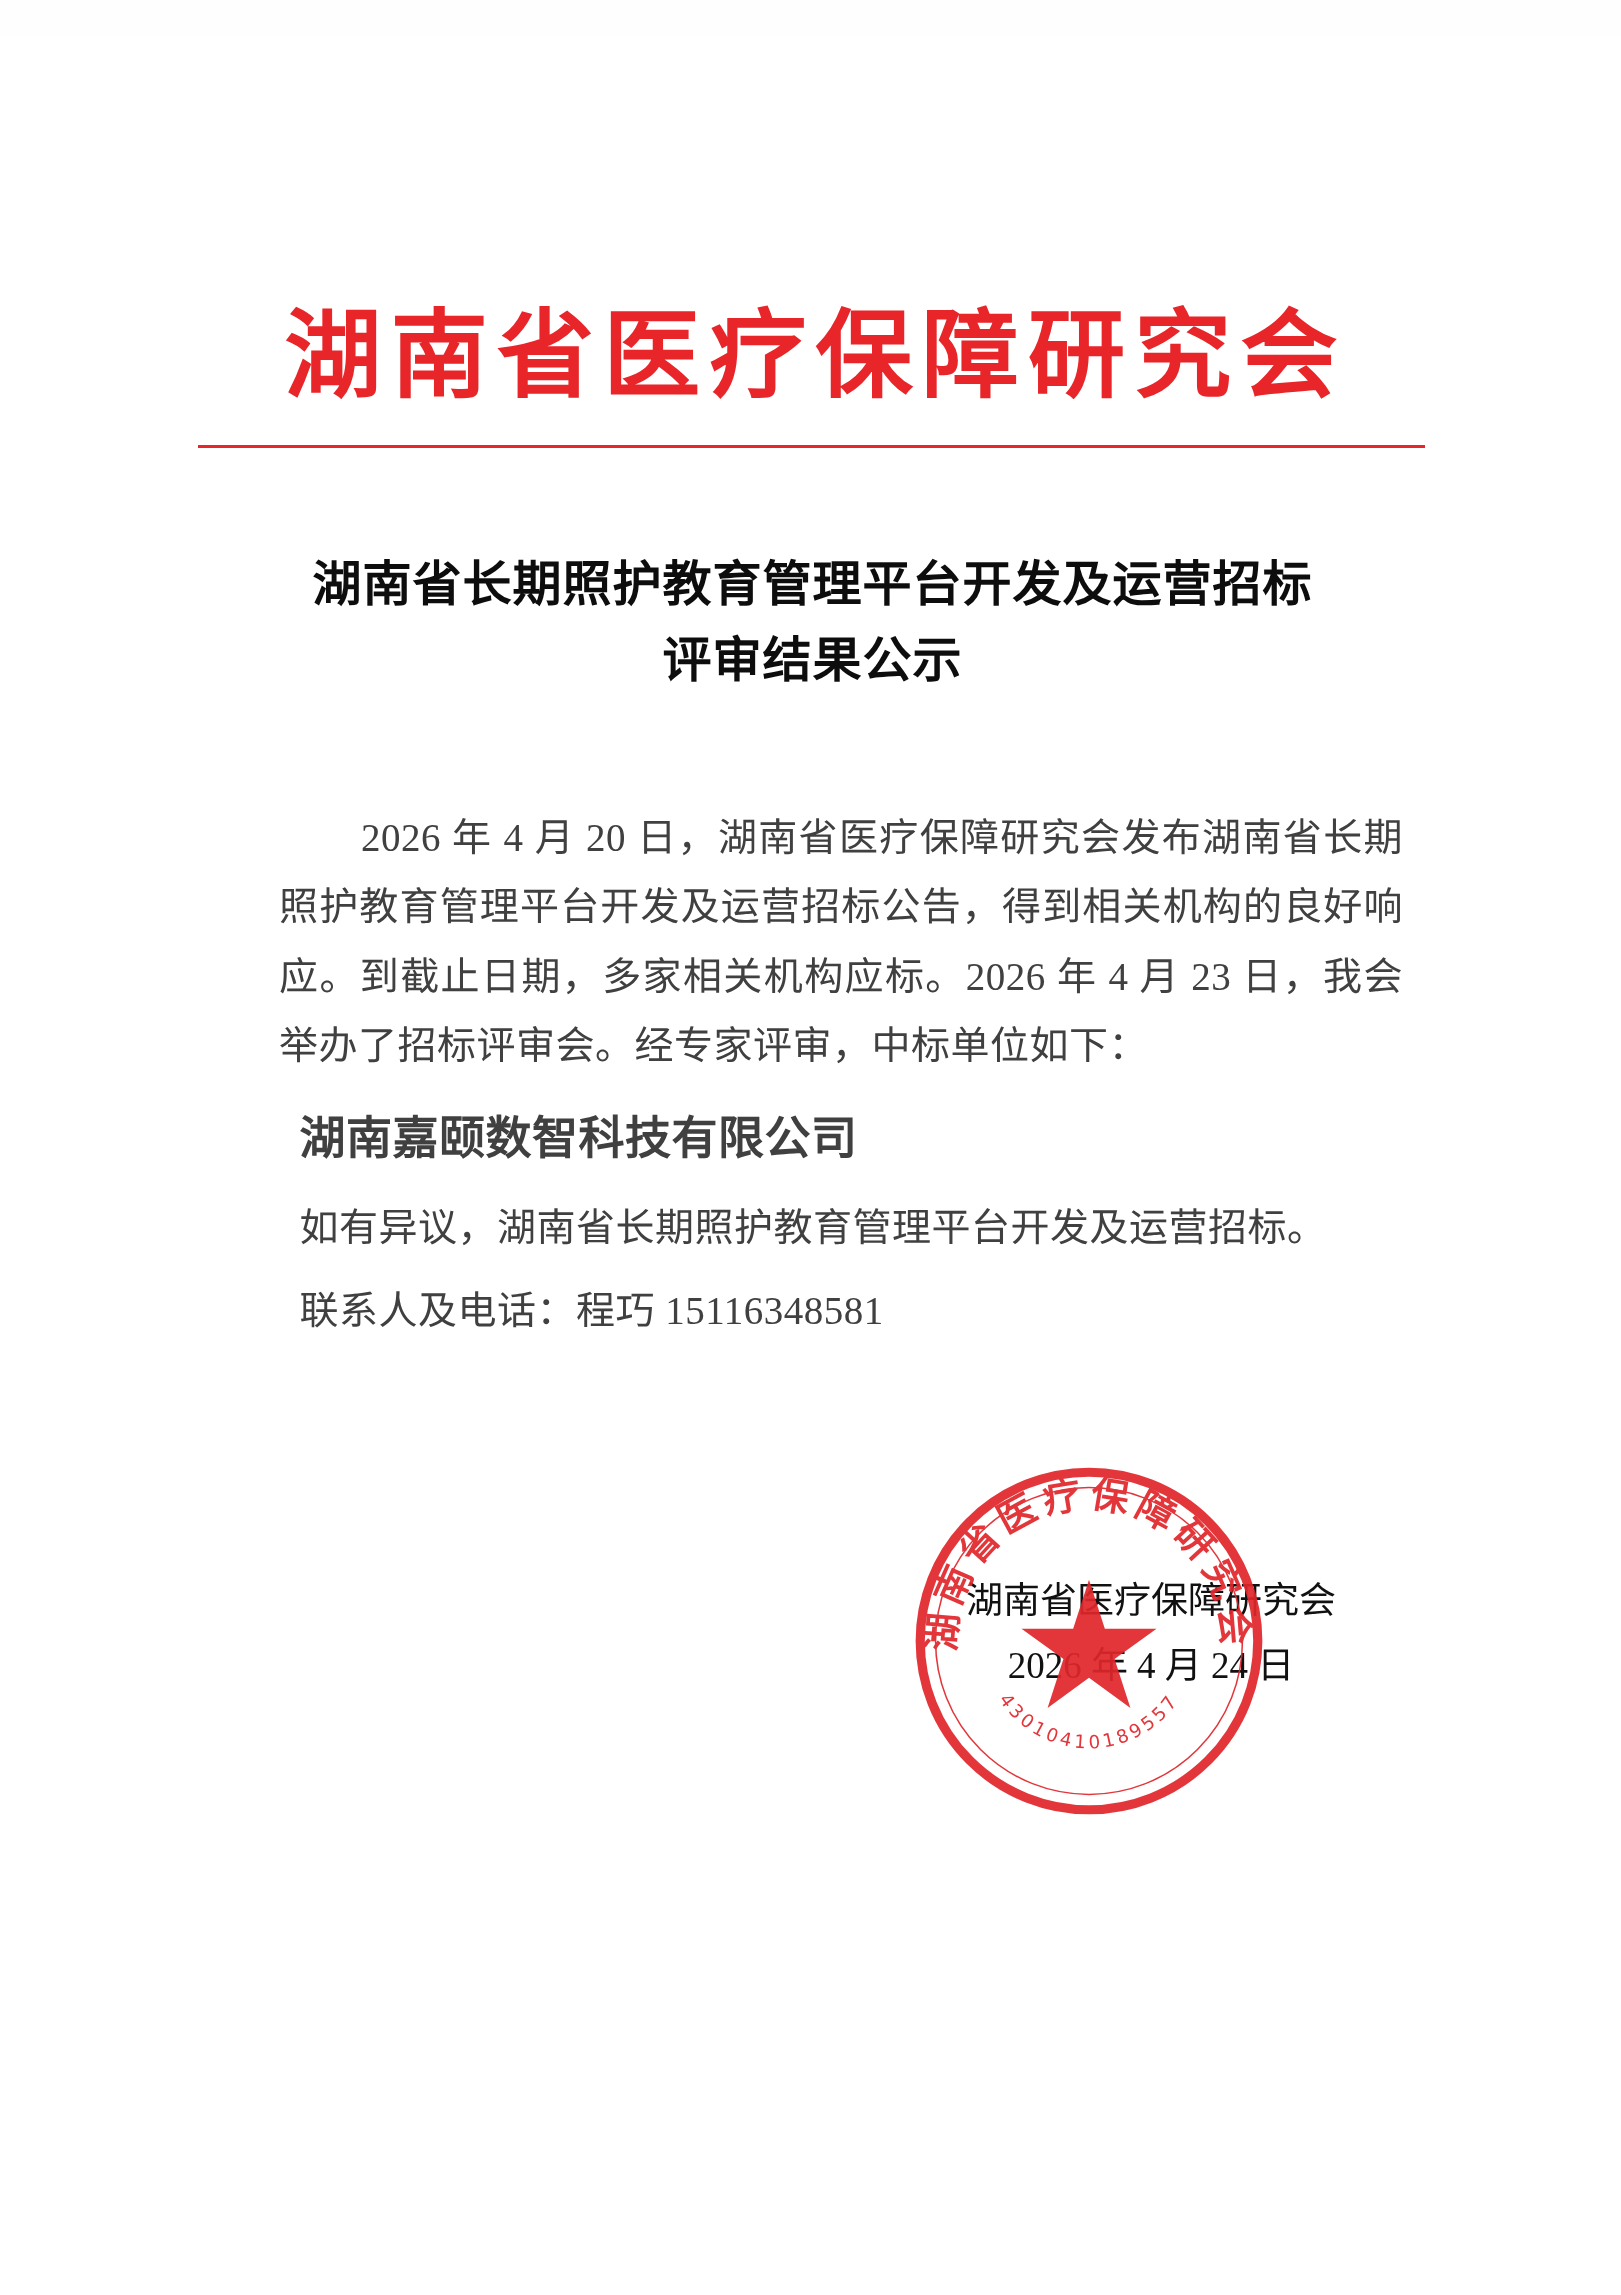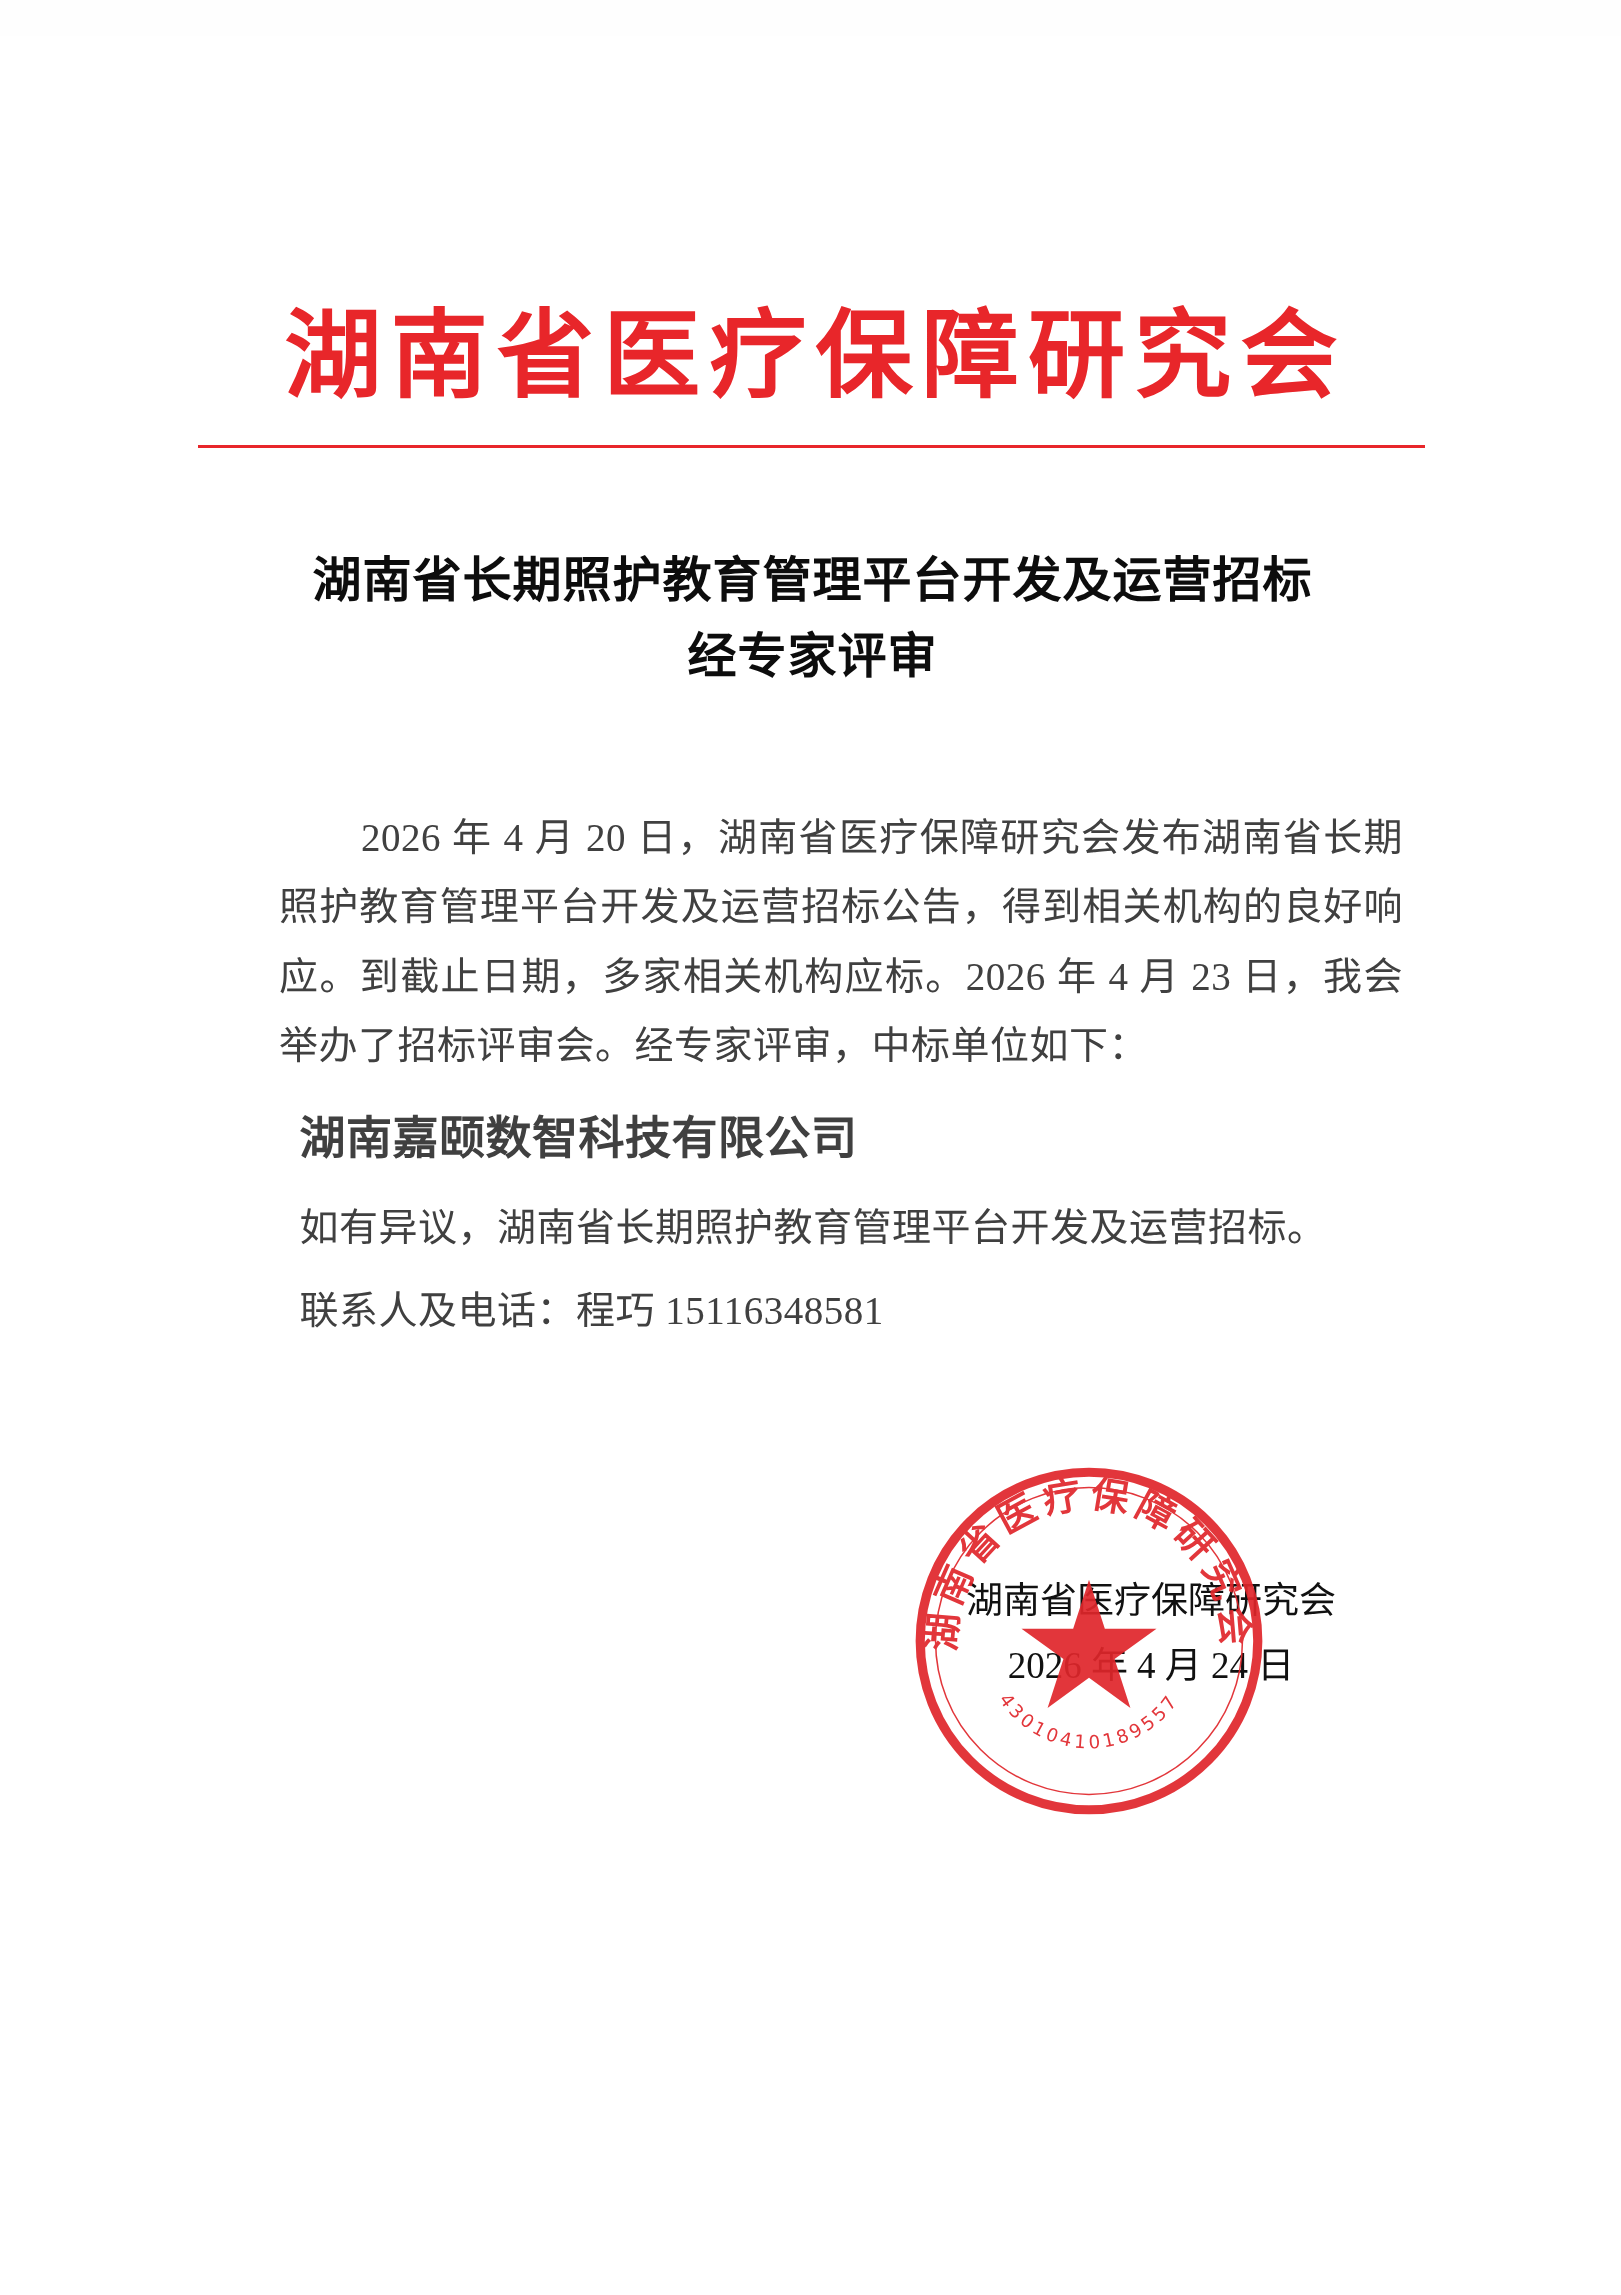--- a/index.html
+++ b/index.html
@@ -53,21 +53,21 @@
     height: 3.6px;
     background: #e8262a;
   }
   
   .doc-title {
     position: absolute;
     left: 199px;
     top: 511px;
     width: 1227px;
     text-align: center;
-    font-family: Liberation Mono, monospace;
+    font-family: Liberation Sans, sans-serif;
     font-weight: 700;
     font-size: 49px;
     line-height: 1.55;
     letter-spacing: 1px;
     color: #0d0d0d;
   }
   .doc-title .line2 {
     display: block;
   }
   
@@ -133,21 +133,21 @@
 <div class="page">
   <div class="sheet">
 
     <div class="letterhead">
       <div class="letterhead-title">湖南省医疗保障研究会</div>
       <div class="letterhead-rule"></div>
     </div>
 
     <div class="doc-title">
       <span>湖南省长期照护教育管理平台开发及运营招标</span>
-      <span class="line2">经专家评审</span>
+      <span class="line2">评审结果公示</span>
     </div>
 
     <div class="body-area">
       <p class="para indent">2026 年 4 月 20 日，湖南省医疗保障研究会发布湖南省长期照护教育管理平台开发及运营招标公告，得到相关机构的良好响应。到截止日期，多家相关机构应标。2026 年 4 月 23 日，我会举办了招标评审会。经专家评审，中标单位如下：</p>
       <p class="para winner">湖南嘉颐数智科技有限公司</p>
       <p class="para sub">如有异议，湖南省长期照护教育管理平台开发及运营招标。</p>
       <p class="para sub">联系人及电话：程巧 15116348581</p>
     </div>
 
     <div class="sign-block">

